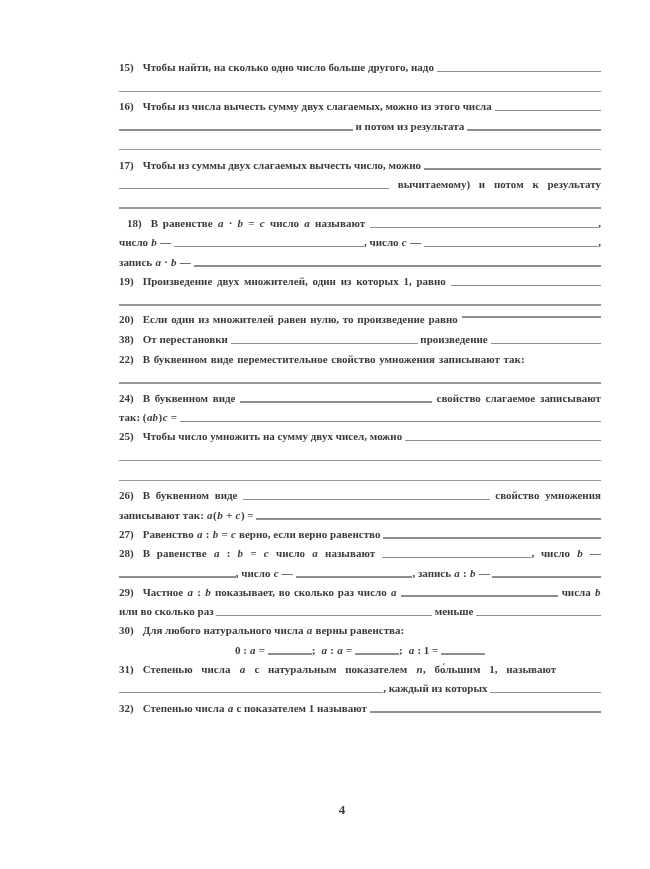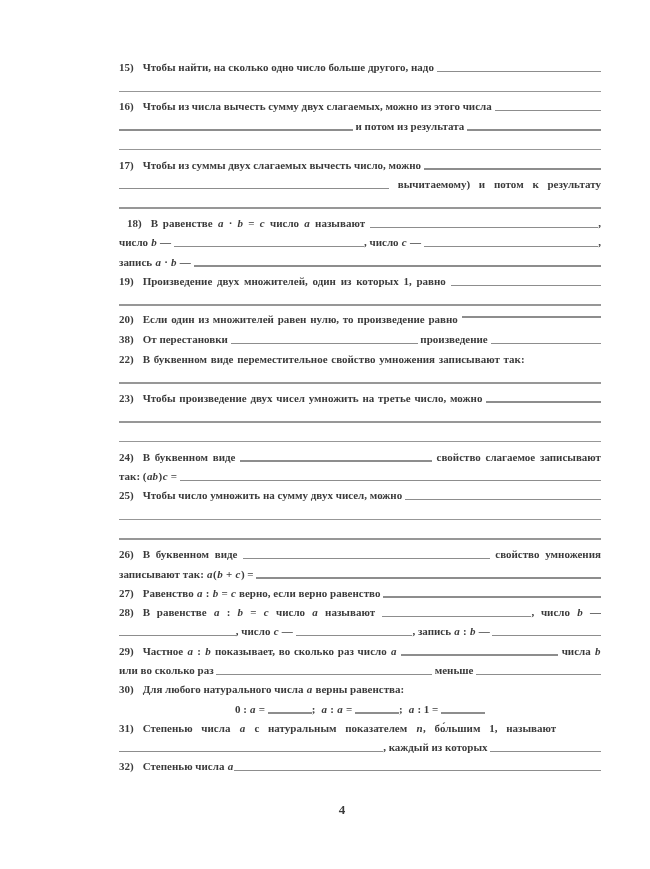--- a/index.html
+++ b/index.html
@@ -126,33 +126,20 @@
       <div class="item">
         <div class="line" style="word-spacing: 1px;">
           <span class="num">22)</span>
           <span class="t">В буквенном виде переместительное свойство умножения записывают так:</span>
         </div>
         <div class="line rule">
           <div class="blank" style="flex: 1 1 34px;"></div>
         </div>
       </div>
       <div class="item">
-        <div class="line" style="word-spacing: 1px;">
-          <span class="num">23)</span>
-          <span class="t">Чтобы произведение двух чисел умножить на третье число, можно </span>
-          <div class="blank" style="flex: 1 1 34px;"></div>
-        </div>
-        <div class="line rule">
-          <div class="blank" style="flex: 1 1 34px;"></div>
-        </div>
-        <div class="line rule">
-          <div class="blank" style="flex: 1 1 34px;"></div>
-        </div>
-      </div>
-      <div class="item">
         <div class="line" style="word-spacing: 2px;">
           <span class="num">24)</span>
           <span class="t">В буквенном виде </span>
           <div class="blank" style="flex: 1 1 34px;"></div>
           <span class="t"> свойство слагаемое записывают</span>
         </div>
         <div class="line">
           <span class="t">так: (</span>
           <span class="m">ab</span>
           <span class="t">)</span>
@@ -294,18 +281,19 @@
           <div class="blank" style="flex: 3 1 34px;"></div>
           <span class="t">, каждый из которых </span>
           <div class="blank" style="flex: 1 1 34px;"></div>
         </div>
       </div>
       <div class="item">
         <div class="line">
           <span class="num">32)</span>
           <span class="t">Степенью числа </span>
           <span class="m">a</span>
+          <span class="t"> с показателем 1 называют </span>
           <div class="blank" style="flex: 1 1 34px;"></div>
         </div>
       </div>
     </div>
   <div class="pageno">4</div>
 </div>
 
 </body></html>

